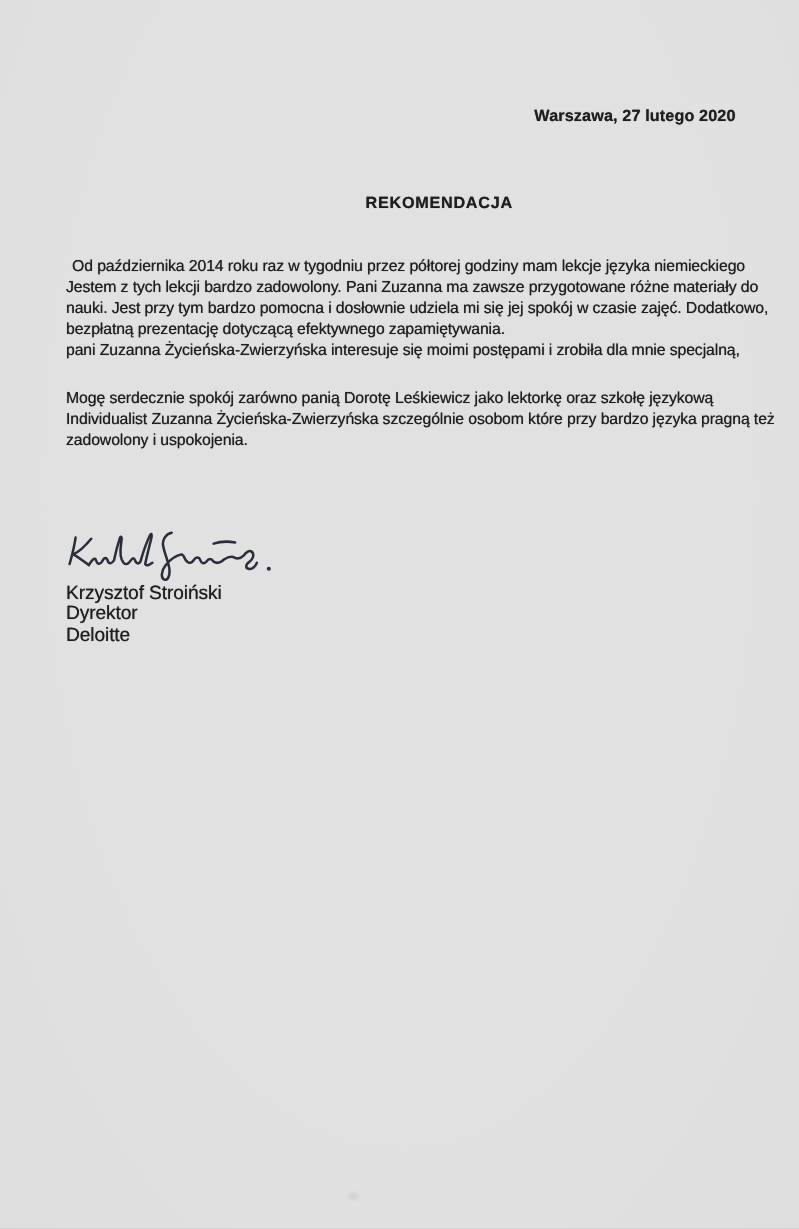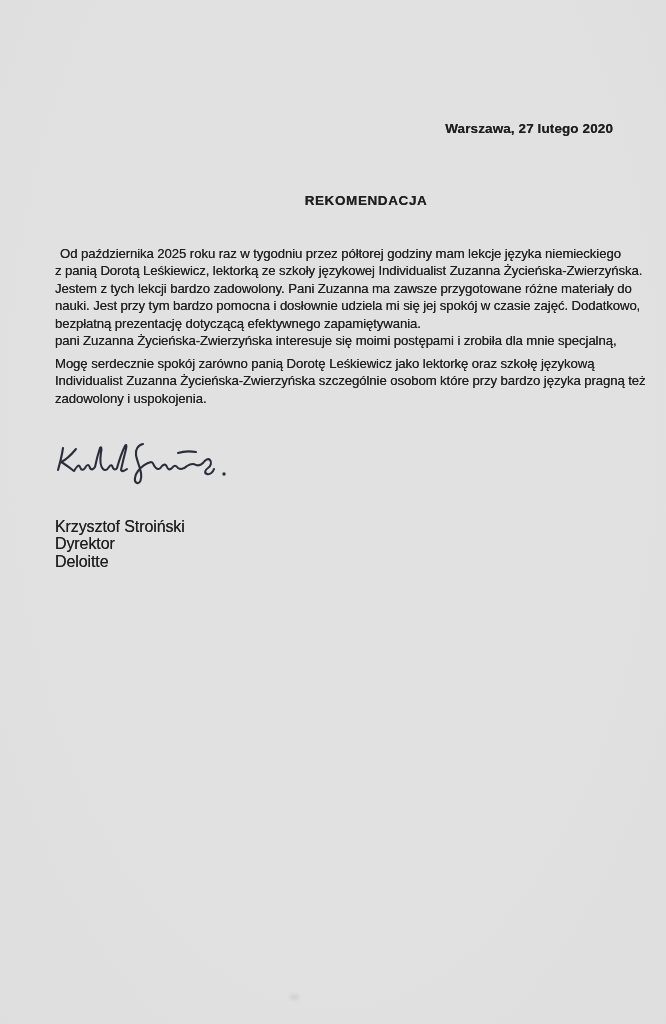--- a/index.html
+++ b/index.html
@@ -12,21 +12,20 @@
     width: 666px;
     height: 1024px;
     margin: 0 auto;
     background: radial-gradient(ellipse at 50% 40%, #e1e1e1 60%, #dedede 100%);
     overflow: hidden;
     font-family: "Liberation Sans", sans-serif;
     color: #1e1e1e;
   }
   .txt {
     text-shadow: 0 0 0.6px rgba(25, 25, 25, 0.8);
-    margin-top: 32px;
   }
   .date {
     position: absolute;
     top: 89px;
     right: 53px;
     font-size: 13.5px;
     font-weight: 700;
     letter-spacing: 0.1px;
     white-space: nowrap;
   }
@@ -92,22 +91,21 @@
 </head>
 <body>
 
 <div class="page">
 
   <div class="date txt">Warszawa, 27 lutego 2020</div>
 
   <div class="title txt">REKOMENDACJA</div>
 
   <div class="para para1 txt">
-    <div class="line indent">Od października 2025 roku raz w tygodniu przez półtorej godziny mam lekcje języka niemieckiego</div>
-    <div class="line">z panią Dorotą Leśkiewicz, lektorką ze szkoły językowej Individualist Zuzanna Życieńska-Zwierzyńska.</div>
+    <div class="line indent">Od października 2014 roku raz w tygodniu przez półtorej godziny mam lekcje języka niemieckiego</div>
     <div class="line">Jestem z tych lekcji bardzo zadowolony. Pani Zuzanna ma zawsze przygotowane różne materiały do</div>
     <div class="line">nauki. Jest przy tym bardzo pomocna i dosłownie udziela mi się jej spokój w czasie zajęć. Dodatkowo,</div>
     <div class="line">bezpłatną prezentację dotyczącą efektywnego zapamiętywania.</div>
     <div class="line">pani Zuzanna Życieńska-Zwierzyńska interesuje się moimi postępami i zrobiła dla mnie specjalną,</div>
   </div>
 
   <div class="para para2 txt">
     <div class="line">Mogę serdecznie spokój zarówno panią Dorotę Leśkiewicz jako lektorkę oraz szkołę językową</div>
     <div class="line">Individualist Zuzanna Życieńska-Zwierzyńska szczególnie osobom które przy bardzo języka pragną też</div>
     <div class="line">zadowolony i uspokojenia.</div>

